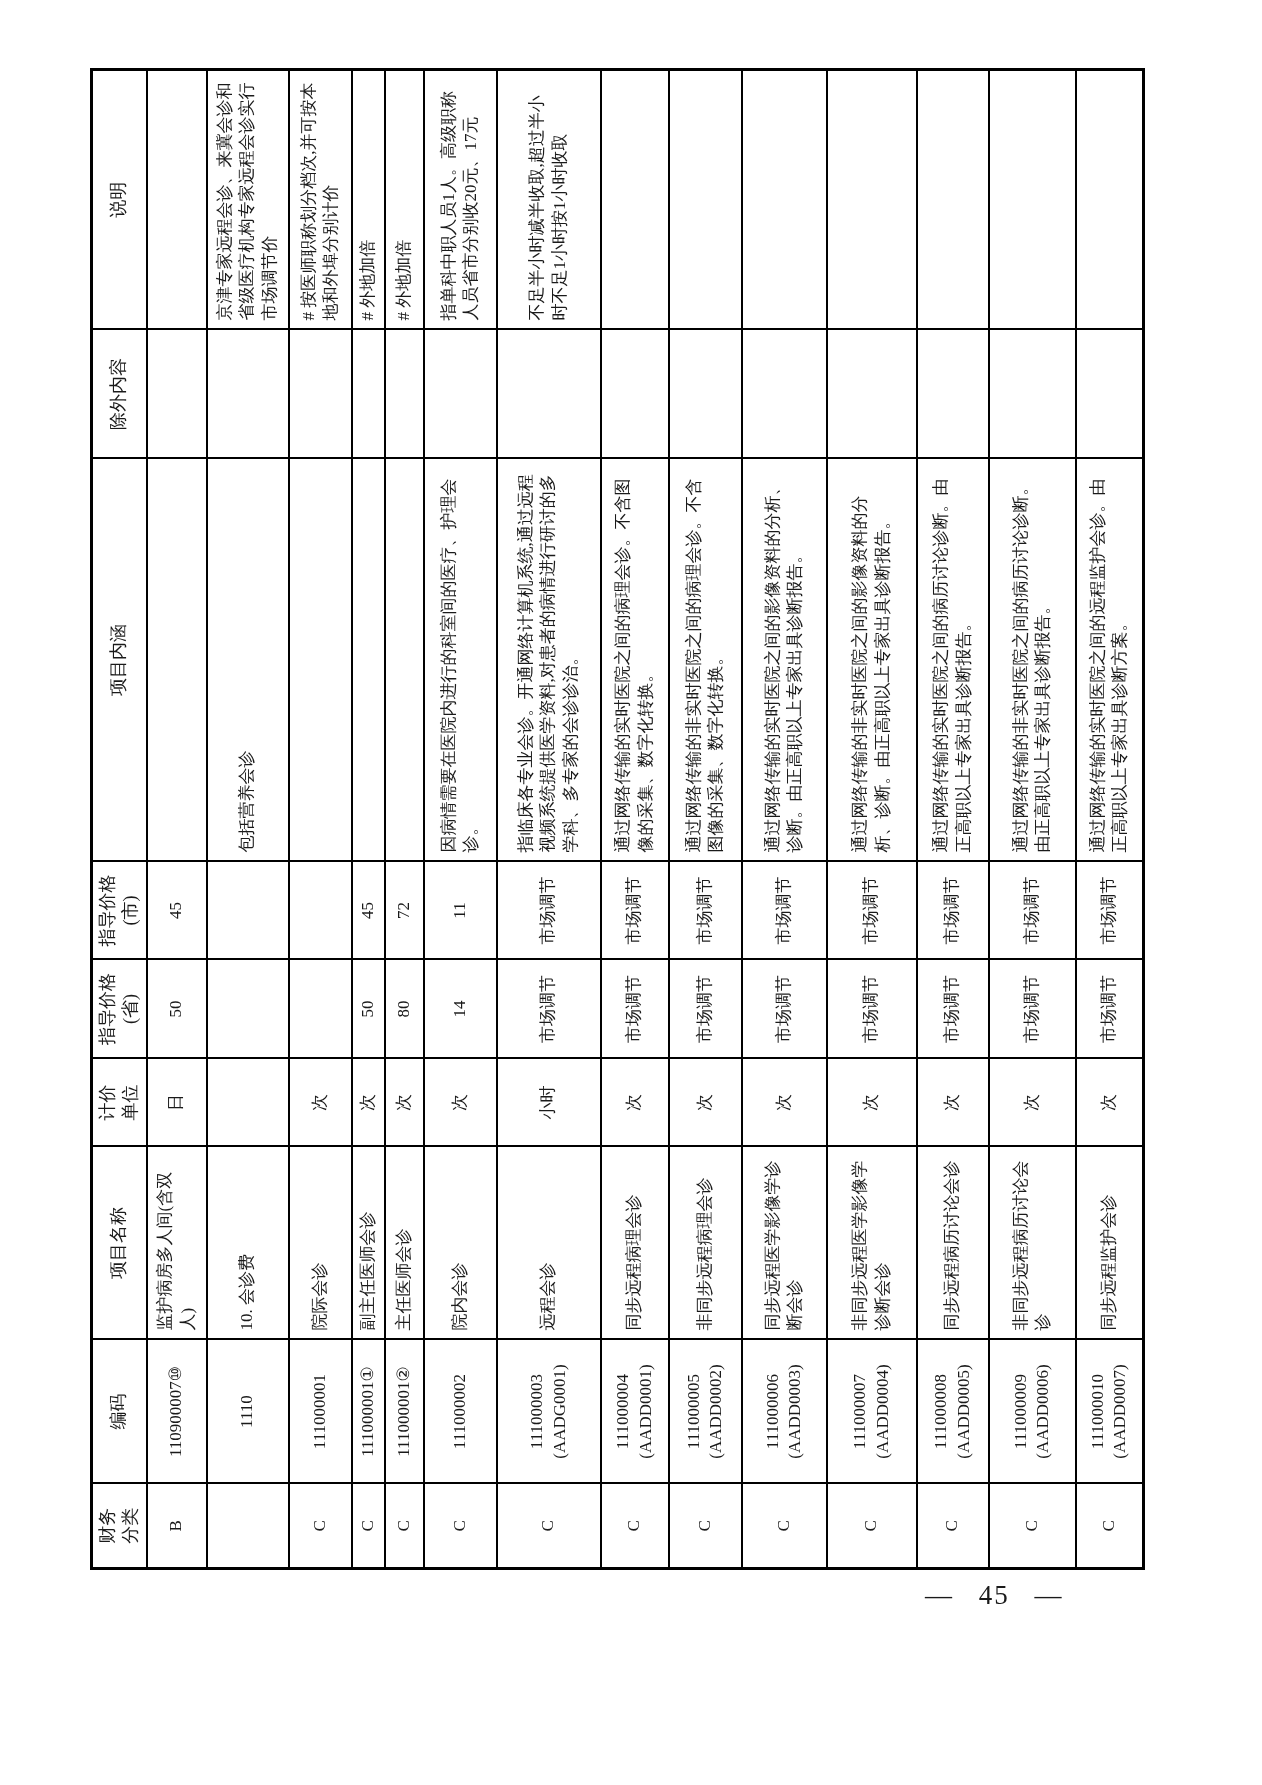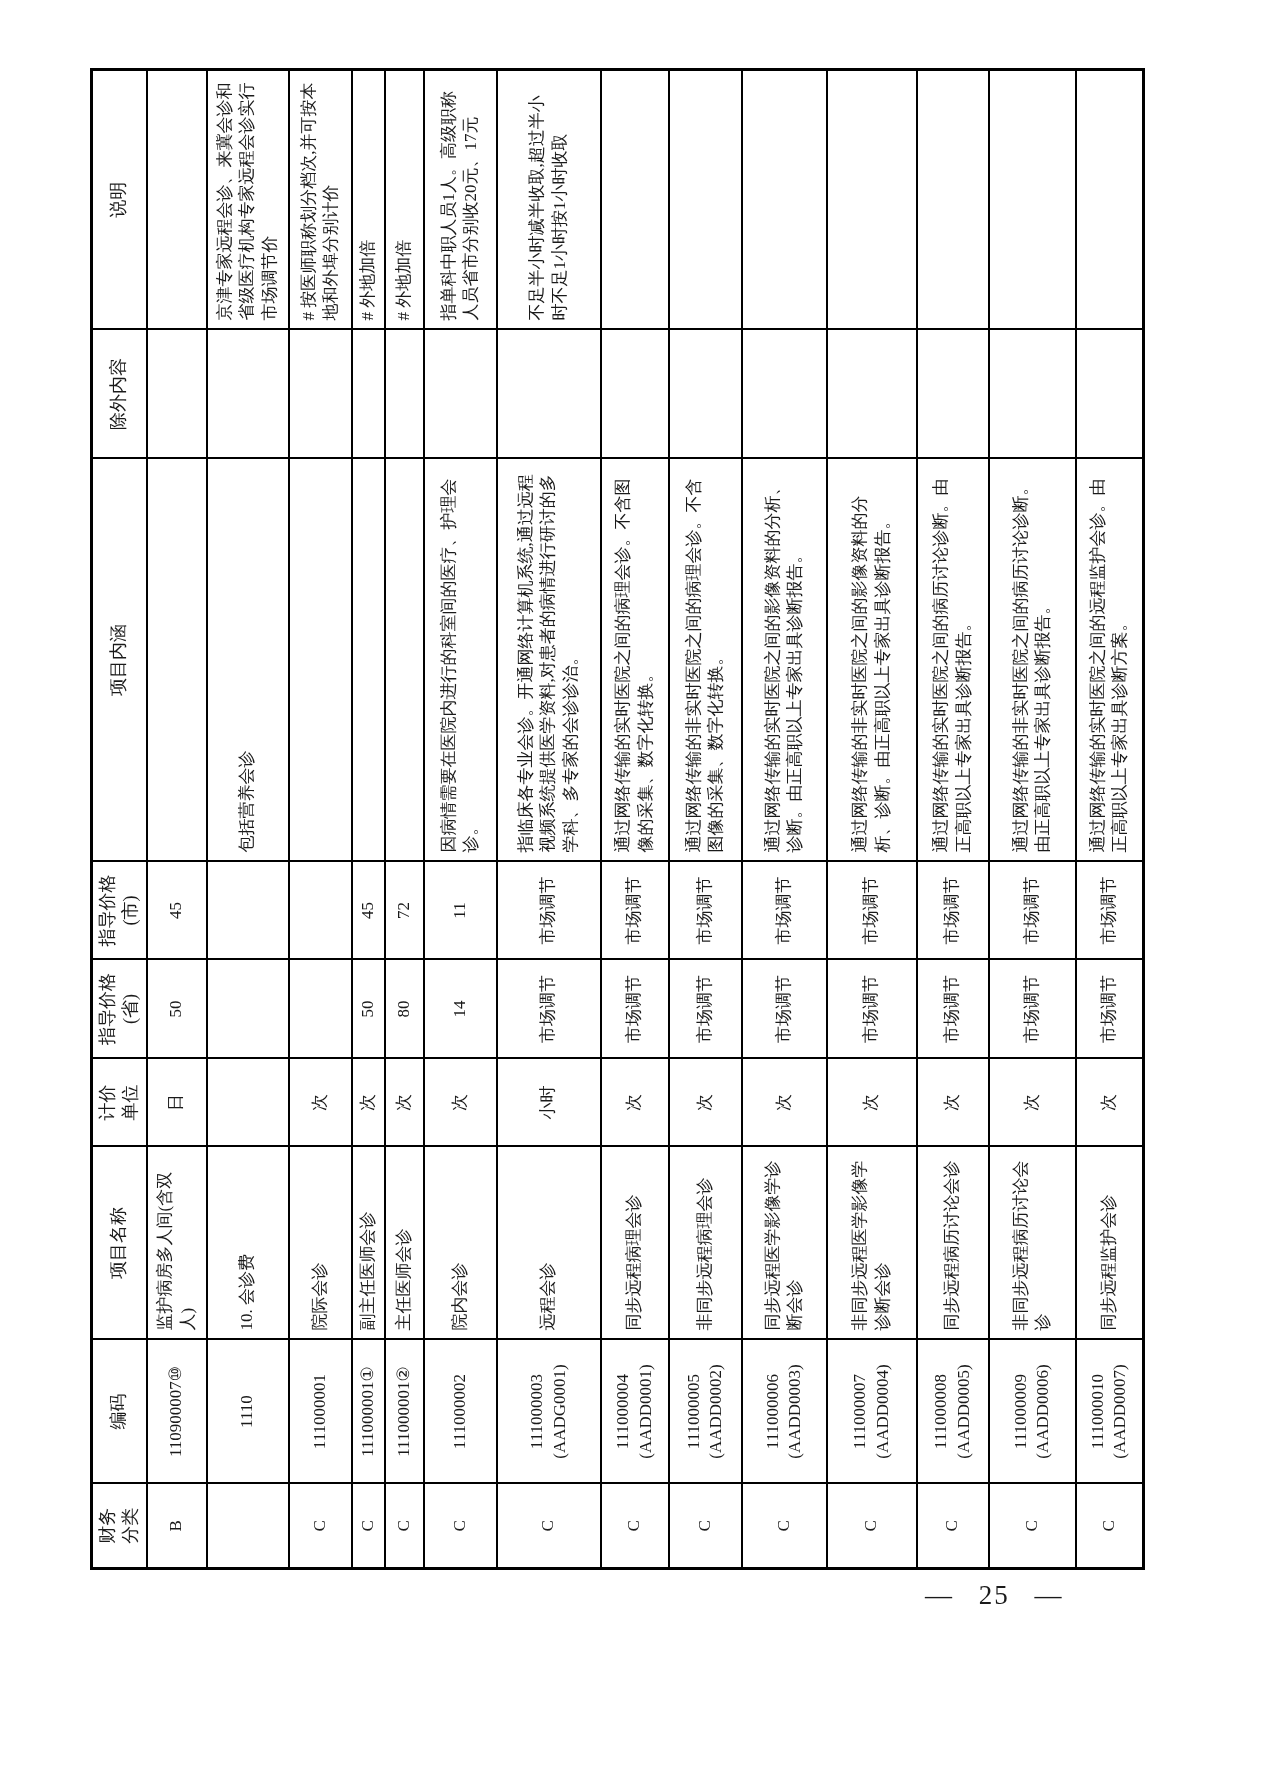--- a/index.html
+++ b/index.html
@@ -259,13 +259,13 @@
           <td class="c-center">市场调节</td>
           <td class="c-center">市场调节</td>
           <td class="c-text">通过网络传输的实时医院之间的远程监护会诊。由正高职以上专家出具诊断方案。</td>
           <td class="c-text"></td>
           <td class="c-text"></td>
         </tr>
       </tbody>
   </table>
 </div>
 
-<div class="page-number">— 25 —</div>
+<div class="page-number">— 45 —</div>
 
 </body></html>

